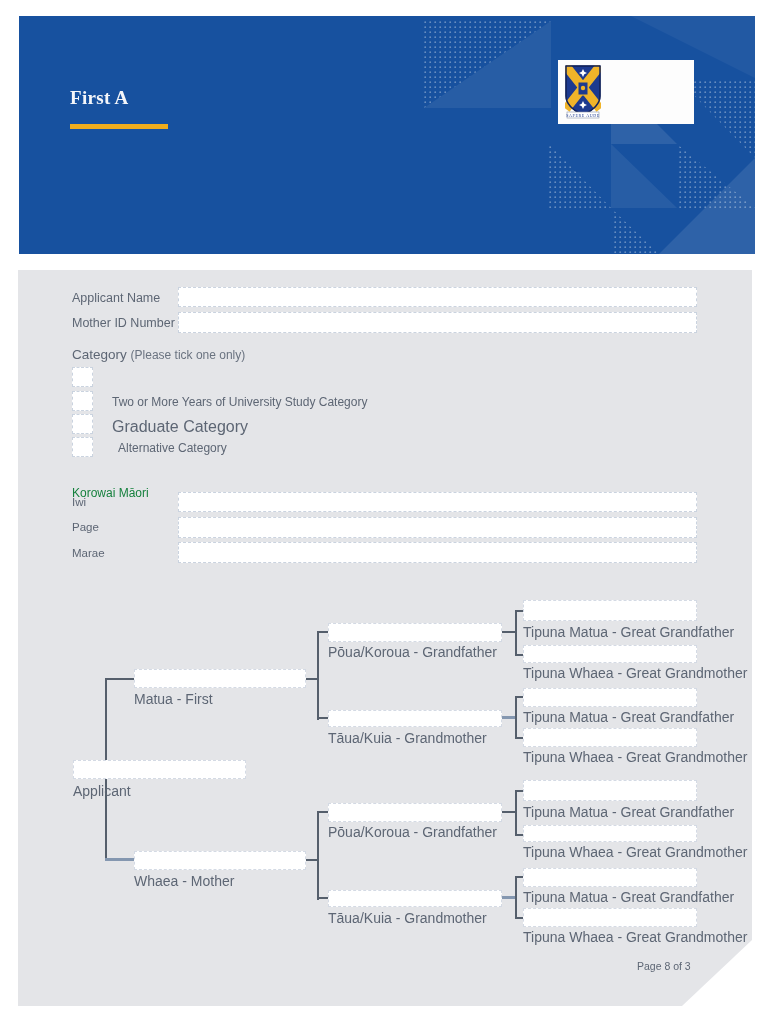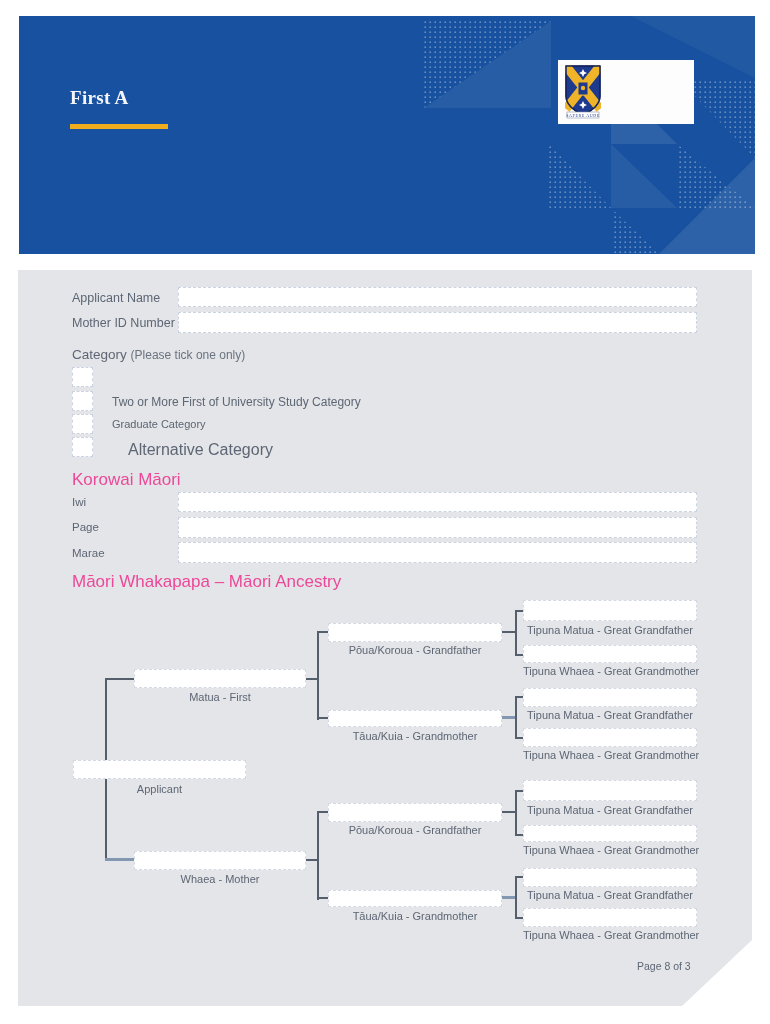--- a/index.html
+++ b/index.html
@@ -22,29 +22,29 @@
   .lt-of { font-family:"Liberation Serif","DejaVu Serif",serif; font-style:italic; font-size:6px; line-height:6px; }
   .lt-otago { font-family:"Liberation Serif","DejaVu Serif",serif; font-size:20px; letter-spacing:1.5px; line-height:20px; }
   .lt-maori { font-family:"Liberation Serif","DejaVu Serif",serif; font-style:italic; font-size:6.5px; margin-top:2px; white-space:nowrap; }
   .lt-nz { font-size:6.5px; letter-spacing:3.2px; margin-top:1px; white-space:nowrap; }
 
   
   .sheet { position:absolute; left:18px; top:270px; width:734px; height:736px; background:#e4e5e8;
            clip-path:polygon(0 0, 100% 0, 100% calc(100% - 66px), calc(100% - 70px) 100%, 0 100%); }
 
   .lbl { position:absolute; color:#5d6674; font-size:12.5px; }
-  .h2  { position:absolute; color:#ec4899; font-size:17px; }
+  .h2  { position:absolute; color:#15803d; font-size:12px;margin-top:16px; }
   .note { font-size:12px; color:#6a7380; }
 
   .field { position:absolute; background:#ffffff; border:1px dashed rgba(140,158,186,.45); font-size:12px; color:#333; padding:0 6px; outline:none; }
   .checkbox { position:absolute; width:21px; height:20px; background:#ffffff; border:1px dashed rgba(140,158,186,.45); cursor:pointer; }
 
   
   .tnode { position:absolute; background:#ffffff; border:1px dashed rgba(150,165,190,.40); outline:none; font-size:10px; color:#333; padding:0 4px; }
-  .tlabel { position:absolute; color:#5d6674; font-size:11px; text-align:center; white-space:nowrap; }
+  .tlabel { position:absolute; color:#5d6674; font-size:14px; text-align:left; white-space:nowrap; }
   .tln { position:absolute; background:#555f6c; }
   .tln-blue { background:#8497b0; }
 
   .footer { position:absolute; left:637px; top:960px; color:#5d6674; font-size:10.5px; }
 </style>
 </head>
 <body>
 
 <div class="page">
 
@@ -94,40 +94,39 @@
   <input class="field" style="left: 178px; top: 312px; width: 519px; height: 21px;" value="">
 
   <div class="lbl" style="left:72px; top:347px; font-size:13.5px;">
     <span>Category</span>
     <span class="note">(Please tick one only)</span>
   </div>
 
   <div class="checkbox" style="left:72px; top:367px;"></div>
 
   <div class="checkbox" style="left:72px; top:391px;"></div>
-  <div class="lbl" style="left:112px; top:395px; font-size:12px;">Two or More First of University Study Category</div>
+  <div class="lbl" style="left:112px; top:395px; font-size:12px;">Two or More Years of University Study Category</div>
 
   <div class="checkbox" style="left:72px; top:414px;"></div>
-  <div class="lbl" style="left:112px; top:418px; font-size:11px;">Graduate Category</div>
+  <div class="lbl" style="left:112px; top:418px; font-size:16px;">Graduate Category</div>
 
   <div class="checkbox" style="left:72px; top:437px;"></div>
-  <div class="lbl" style="left:128px; top:441px; font-size:16px;">Alternative Category</div>
+  <div class="lbl" style="left:118px; top:441px; font-size:12px;">Alternative Category</div>
 
   <div class="h2" style="left:72px; top:470px;">Korowai Māori</div>
 
   <div class="lbl" style="left:72px; top:496px; font-size:11.5px;">Iwi</div>
   <input class="field" style="left: 178px; top: 492px; width: 519px; height: 20px;" value="">
 
   <div class="lbl" style="left:72px; top:521px; font-size:11.5px;">Page</div>
   <input class="field" style="left: 178px; top: 517px; width: 519px; height: 21px;" value="">
 
   <div class="lbl" style="left:72px; top:547px; font-size:11.5px;">Marae</div>
   <input class="field" style="left: 178px; top: 542px; width: 519px; height: 21px;" value="">
 
-  <div class="h2" style="left:72px; top:572px;">Māori Whakapapa – Māori Ancestry</div>
 
   <div class="tln" style="left:105px; top:678px; width:2px; height:183px;"></div>
   <div class="tln" style="left:105px; top:678px; width:30px; height:2px;"></div>
   <div class="tln tln-blue" style="left:105px; top:858px; width:30px; height:3px;"></div>
 
   <div class="tln" style="left:306px; top:678px; width:13px; height:2px;"></div>
   <div class="tln" style="left:317px; top:631px; width:2px; height:89px;"></div>
   <div class="tln" style="left:317px; top:631px; width:11px; height:2px;"></div>
   <div class="tln" style="left:317px; top:717px; width:11px; height:2px;"></div>
 

